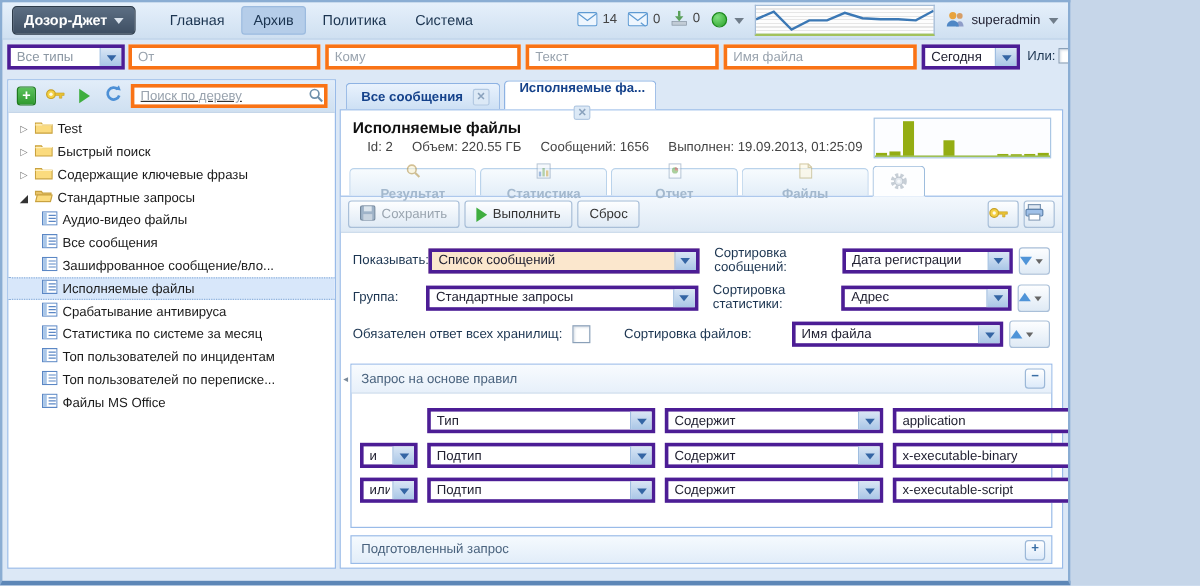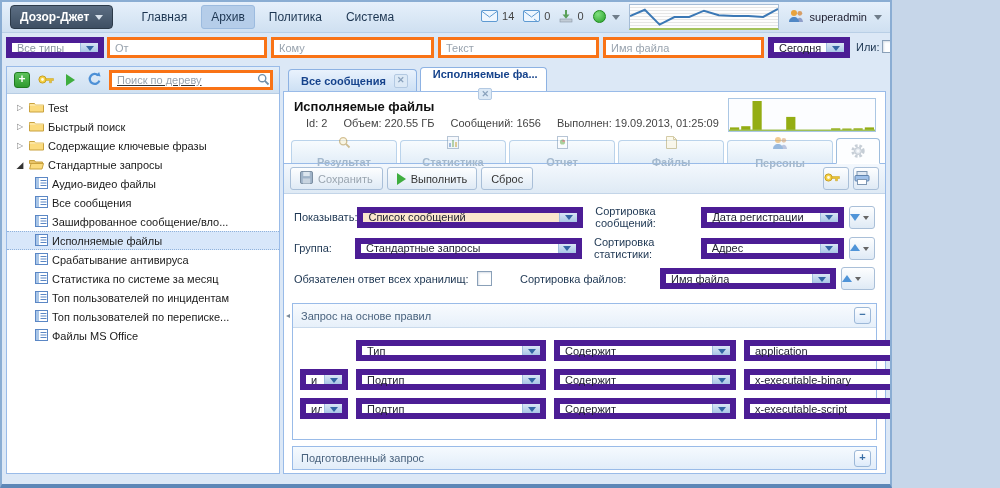--- a/index.html
+++ b/index.html
@@ -22,21 +22,21 @@
   .mini-caret{border:4px solid transparent;border-top:5px solid #707d8a;margin-top:5px;margin-left:2px;}
   .spark-box{width:150px;height:26px;border:1px solid #a5bcd6;background:repeating-linear-gradient(#fdfdfd 0 2px,#e6e6e6 2px 3px);
              border-bottom:2px solid #a3c25c;box-sizing:border-box;}
   .user{display:flex;align-items:center;gap:5px;color:#223;cursor:pointer;}
 
   
   .filterbar{position:absolute;top:32px;left:0;right:0;height:29px;}
   .filterbar .abs{position:absolute;top:3px;height:21px;box-sizing:border-box;}
   .tf{border:3px solid #f97316;background:#fff;padding:0 5px;font-size:11px;color:#333;width:100%;height:100%;box-sizing:border-box;font-family:"Liberation Sans",sans-serif;}
   .tf::placeholder{color:#99a3ae;}
-  .combo{position:relative;border:6px solid #4c1d95;background:#fff;display:flex;align-items:center;
+  .combo{position:relative;border:3px solid #4c1d95;background:#fff;display:flex;align-items:center;
          padding:0 20px 0 5px;box-sizing:border-box;height:21px;cursor:pointer;}
   .combo .val{white-space:nowrap;overflow:hidden;color:#223;}
   .combo .val.ghost{color:#8b97a3;}
   .combo .trig{position:absolute;right:0;top:0;bottom:0;width:17px;background:linear-gradient(#d9e6f5,#a9c6e6);
          border-left:1px solid #9fbde0;display:flex;align-items:center;justify-content:center;}
   .combo .trig::after{content:"";border:4px solid transparent;border-top:5px solid #3465a4;margin-top:5px;}
   .lbl{color:#1c3551;}
   .checkbox{width:13px;height:13px;background:#fff;border:1px solid #8aa0b8;box-shadow:inset 1px 1px 2px #d7dee6;display:inline-block;cursor:pointer;}
   .btn{background:linear-gradient(#fdfeff,#dfeaf5);border:1px solid #a9bfd8;border-radius:3px;color:#333;
        display:flex;align-items:center;justify-content:flex-start;gap:5px;cursor:pointer;font-size:11px;}
@@ -420,31 +420,20 @@
         </div>
         <div class="subtab">
           <span class="ic">
               <svg width="11" height="13" viewBox="0 0 11 13">
                 <path d="M.5.5h7l3 3v9H.5z" fill="#fdf6de" stroke="#b1a15e"></path>
                 <path d="M7.5.5v3h3" fill="none" stroke="#b1a15e"></path>
               </svg>
             </span>
           <span>Файлы</span>
         </div>
-        <div class="subtab">
-          <span class="ic">
-              <svg width="17" height="14" viewBox="0 0 17 14">
-                <circle cx="11.8" cy="4.3" r="2.4" fill="#d79e66"></circle>
-                <path d="M8.6 13c.2-2.6 1.6-4.2 3.2-4.2 1.7 0 3 1.6 3.2 4.2z" fill="#8f9ec9"></path>
-                <circle cx="6" cy="4" r="3" fill="#e8a33d"></circle>
-                <path d="M1 13c0-3 2.2-5 5-5s5 2 5 5z" fill="#4f87c5"></path>
-              </svg>
-            </span>
-          <span>Персоны</span>
-        </div>
         <div class="subtab gear-tab">
           <span class="ic">
               <svg width="16" height="16" viewBox="0 0 16 16">
                 <circle cx="8" cy="8" r="5.2" fill="none" stroke="#9aa7b5" stroke-width="3" stroke-dasharray="2.5 1.7"></circle>
                 <circle cx="8" cy="8" r="3.4" fill="#cfd8e2" stroke="#8a98a8"></circle>
                 <circle cx="8" cy="8" r="1.4" fill="#f4f7fa"></circle>
               </svg>
             </span>
         </div>
       </div>

